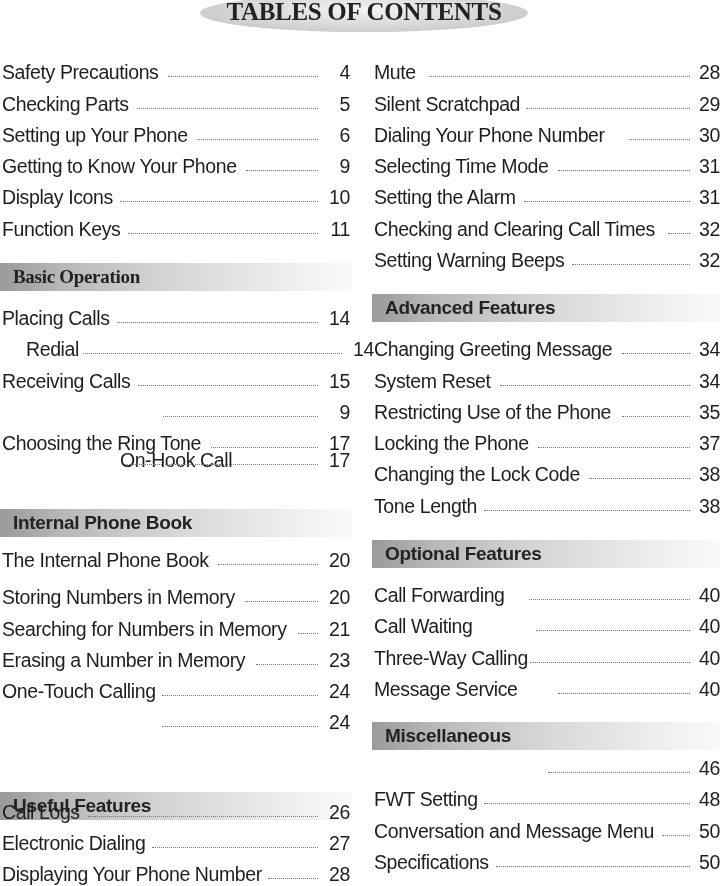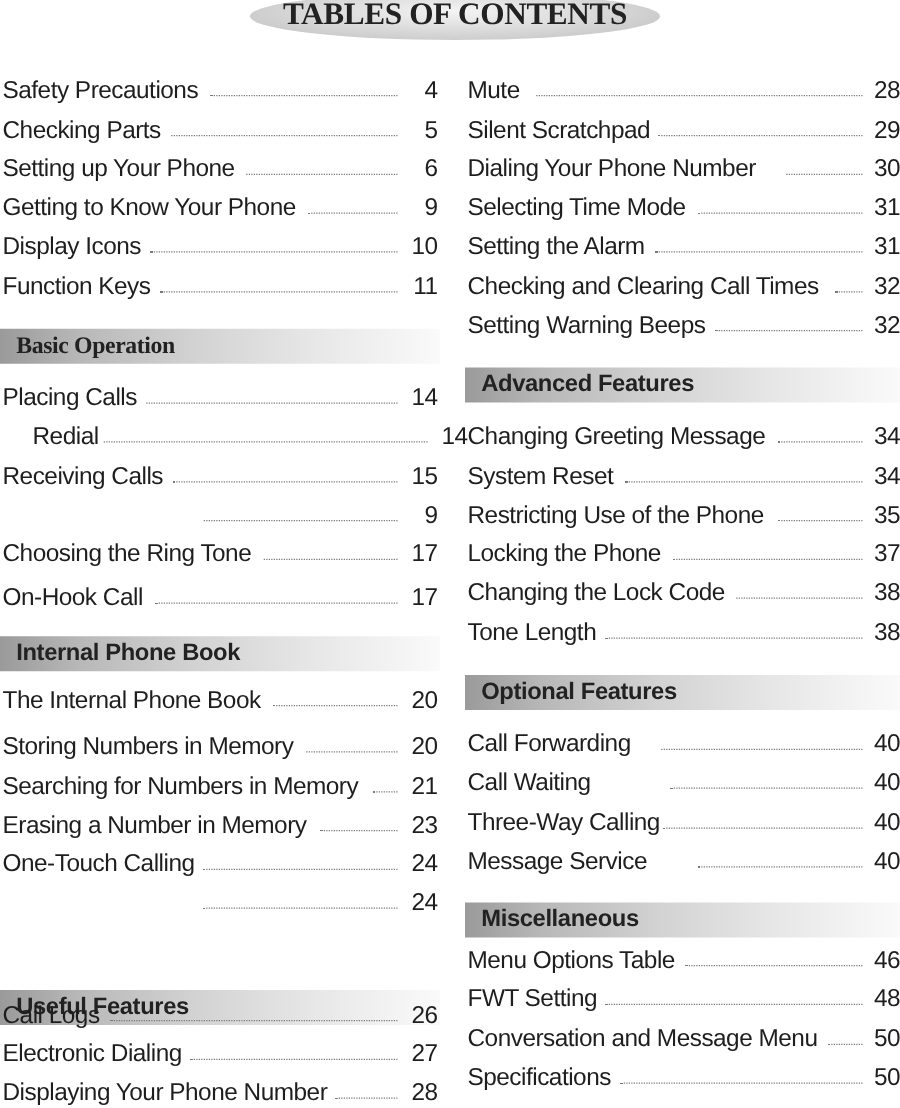--- a/index.html
+++ b/index.html
@@ -143,21 +143,21 @@
   </div>
   <div class="entry" style="top:400px;width:348px;">
     <span class="dots" style="left:161px;right:32px;"></span>
     <span class="page">9</span>
   </div>
   <div class="entry" style="top:431px;width:348px;">
     <span class="label">Choosing the Ring Tone</span>
     <span class="dots" style="left:209px;right:32px;"></span>
     <span class="page">17</span>
   </div>
-  <div class="entry" style="top:466px;width:348px;">
+  <div class="entry" style="top:448px;width:348px;justify-content:center;">
     <span class="label">On-Hook Call</span>
     <span class="dots" style="left:122px;right:32px;"></span>
     <span class="page">17</span>
   </div>
 
   <div class="section-bar" style="top:509px;left:0;width:352px;">
     <span class="label">Internal Phone Book</span>
   </div>
   <div class="entry" style="top:548px;width:348px;">
     <span class="label">The Internal Phone Book</span>
@@ -302,21 +302,20 @@
   <div class="entry" style="top:677px;width:346px;">
     <span class="label">Message Service</span>
     <span class="dots" style="left:184px;right:30px;"></span>
     <span class="page">40</span>
   </div>
 
   <div class="section-bar" style="top:722px;left:0;width:348px;">
     <span class="label">Miscellaneous</span>
   </div>
   <div class="entry" style="top:756px;width:346px;">
-    <span class="label">Menu Options Table</span>
     <span class="dots" style="left:174px;right:30px;"></span>
     <span class="page">46</span>
   </div>
   <div class="entry" style="top:787px;width:346px;">
     <span class="label">FWT Setting</span>
     <span class="dots" style="left:110px;right:30px;"></span>
     <span class="page">48</span>
   </div>
   <div class="entry" style="top:819px;width:346px;">
     <span class="label">Conversation and Message Menu</span>

